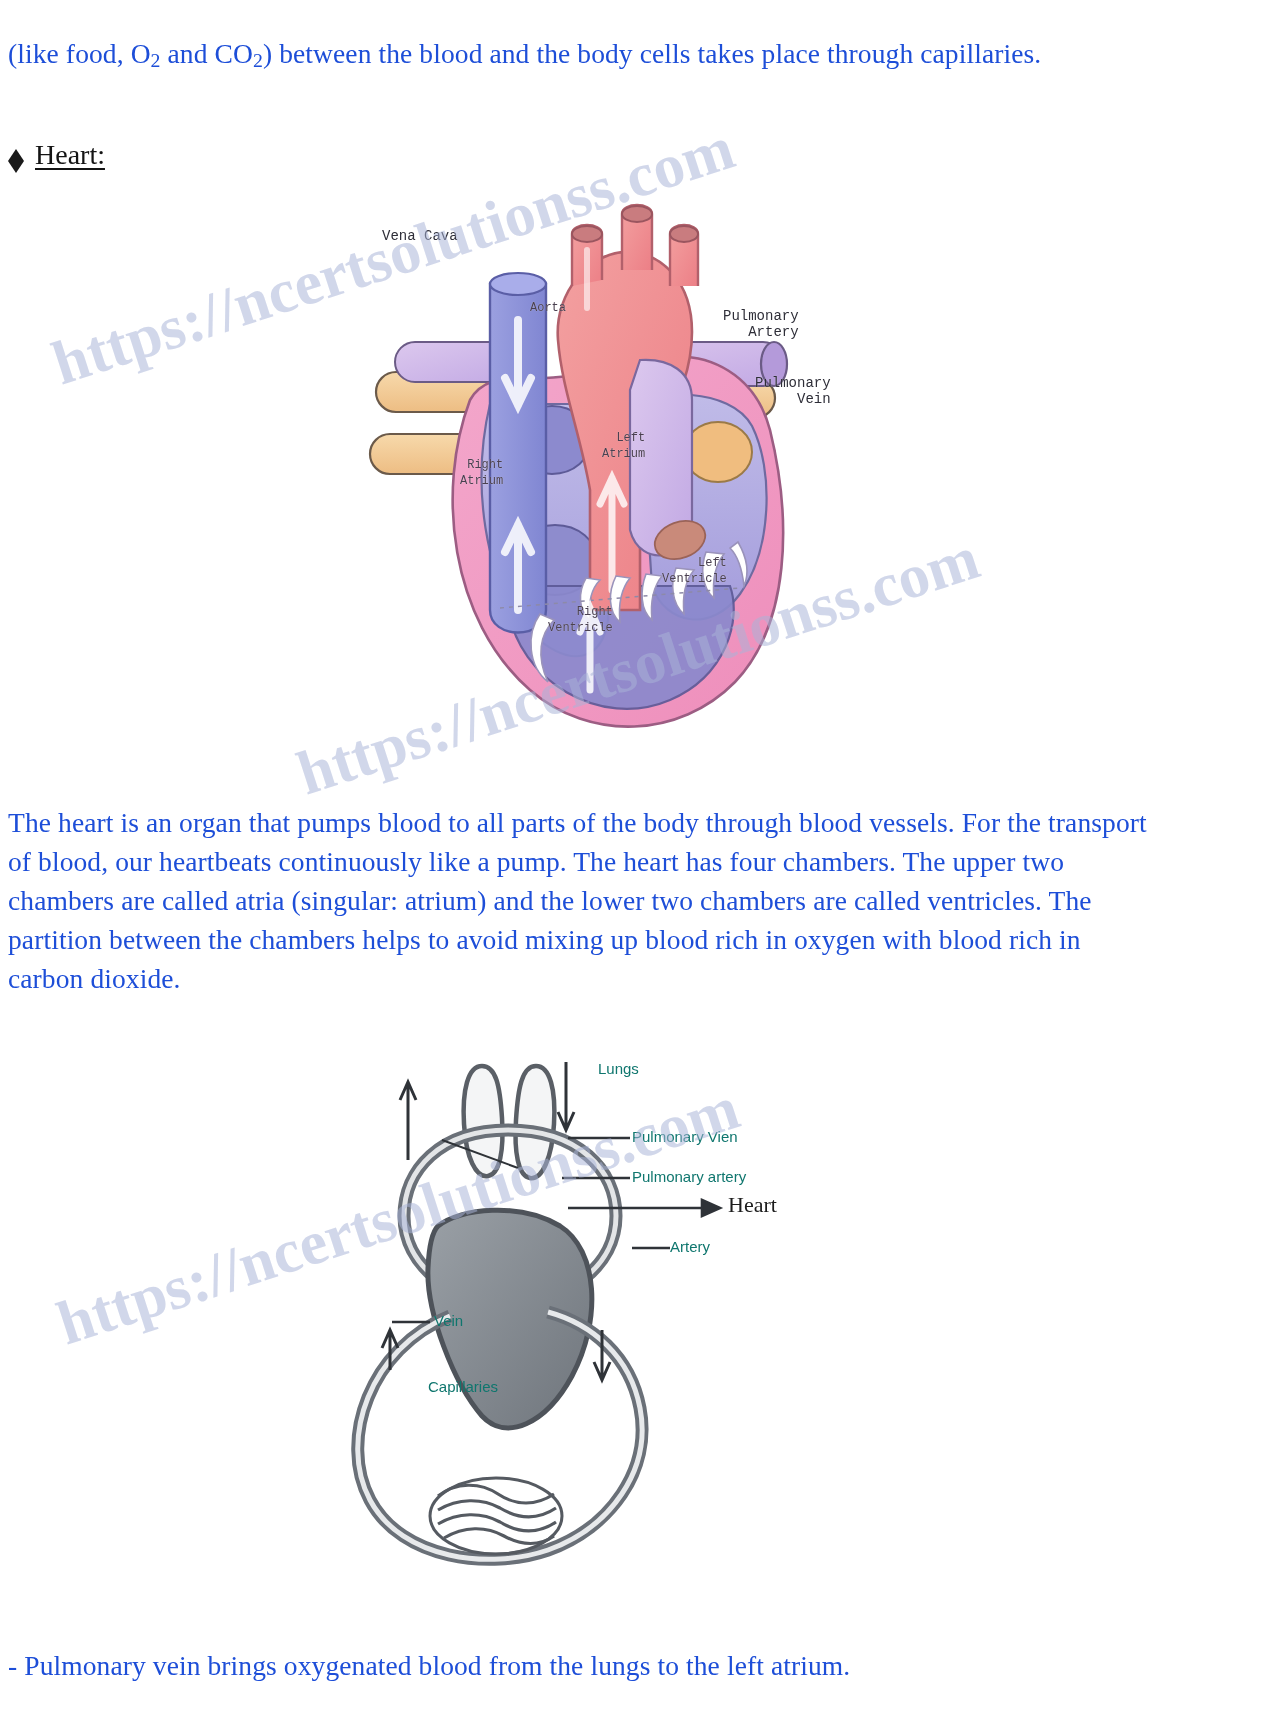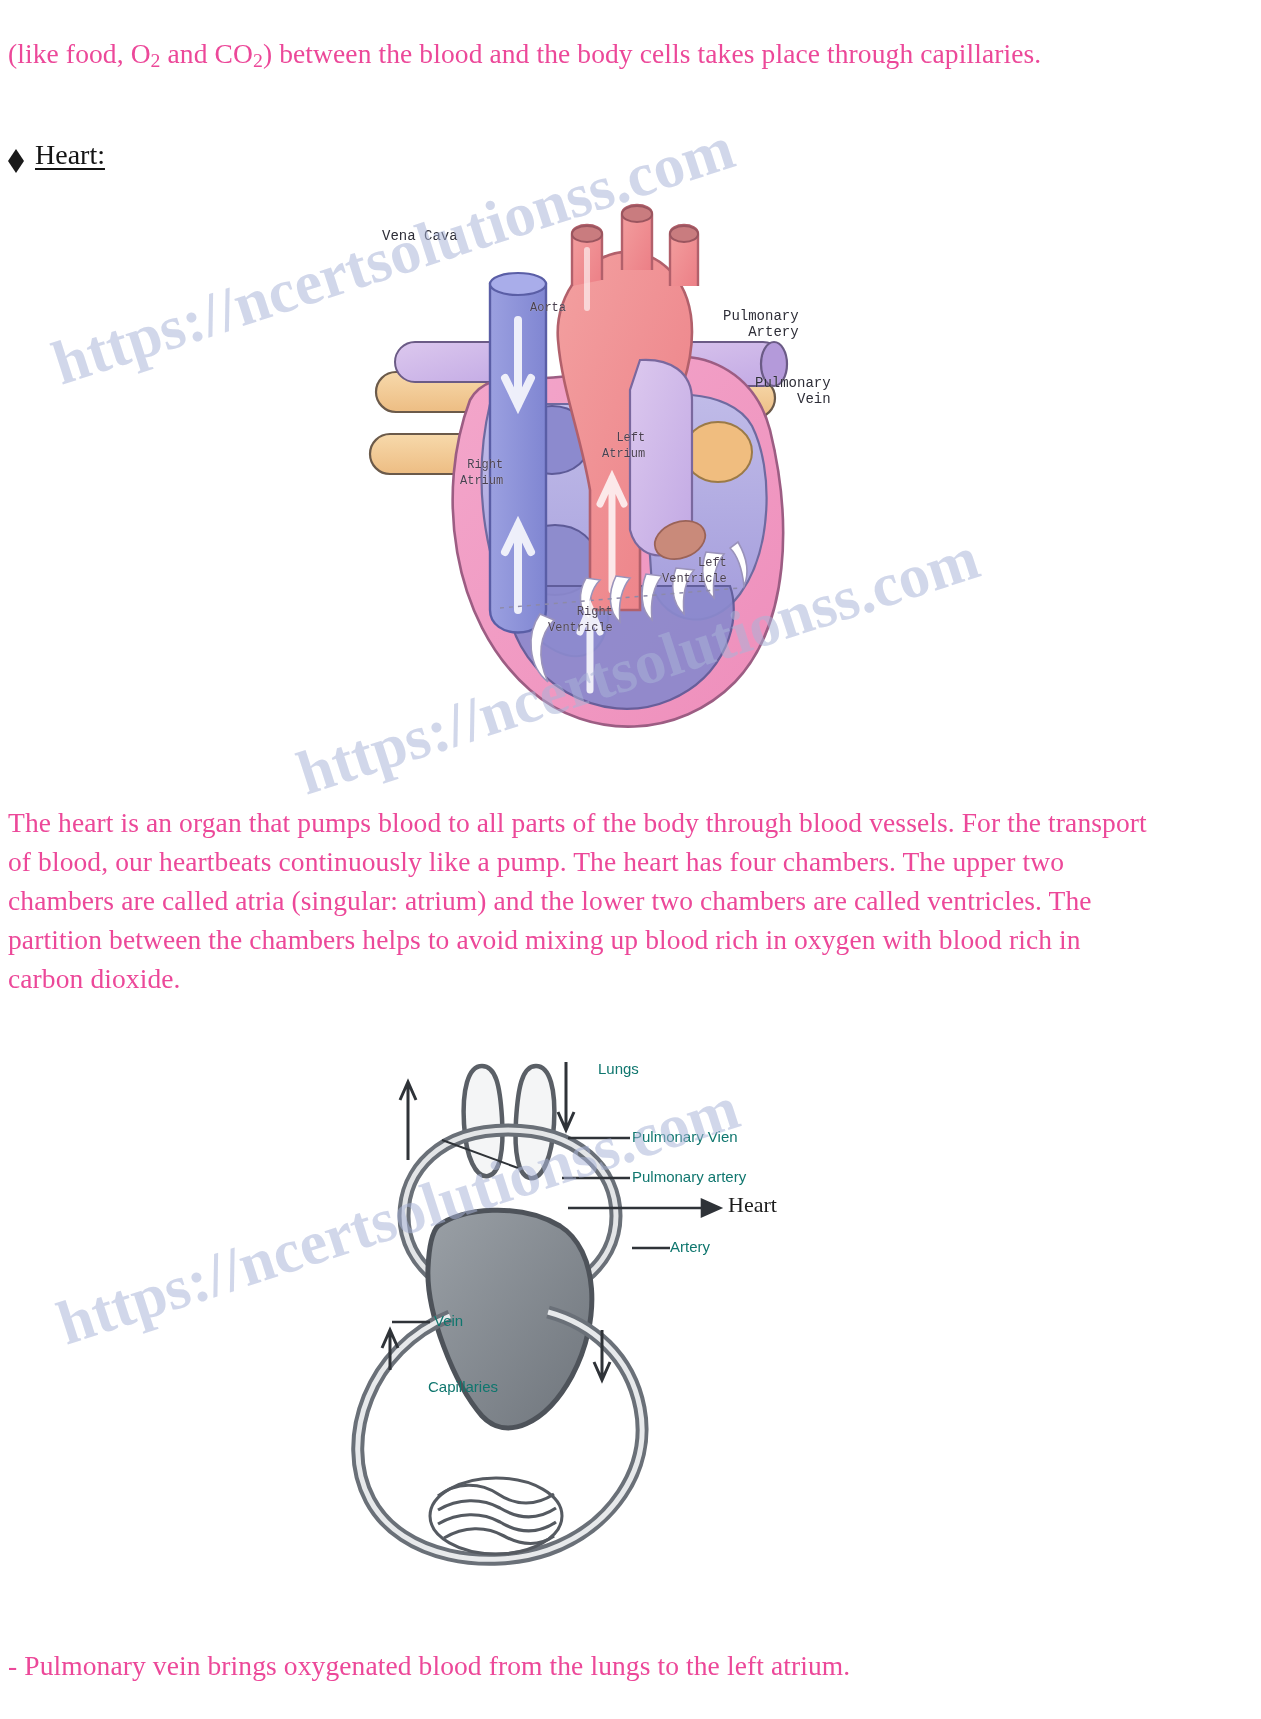--- a/index.html
+++ b/index.html
@@ -18,21 +18,21 @@
     width: 1261px;
     height: 1719px;
     padding: 0 10px;
   }
 
   
   .para {
     font-family: "Liberation Serif", serif;
     font-size: 27.5px;
     line-height: 39px;
-    color: #ec4899;
+    color: #1d4ed8;
     letter-spacing: .1px;
   }
   .para sub { font-size: .72em; vertical-align: -0.22em; }
 
   #intro-para { position:absolute; left:8px; top:6px; width:1130px; }
 
   
   #heart-heading {
     position:absolute; left:8px; top:116px;
     display:flex; align-items:baseline; gap:11px;

